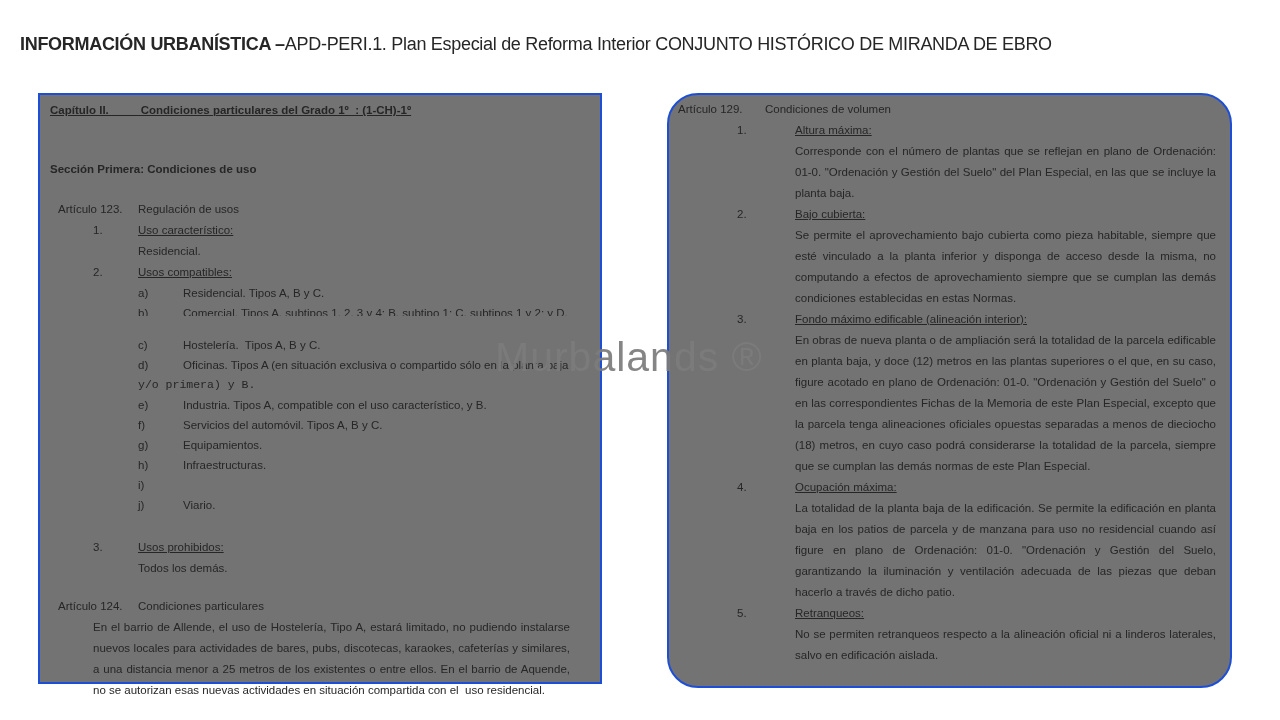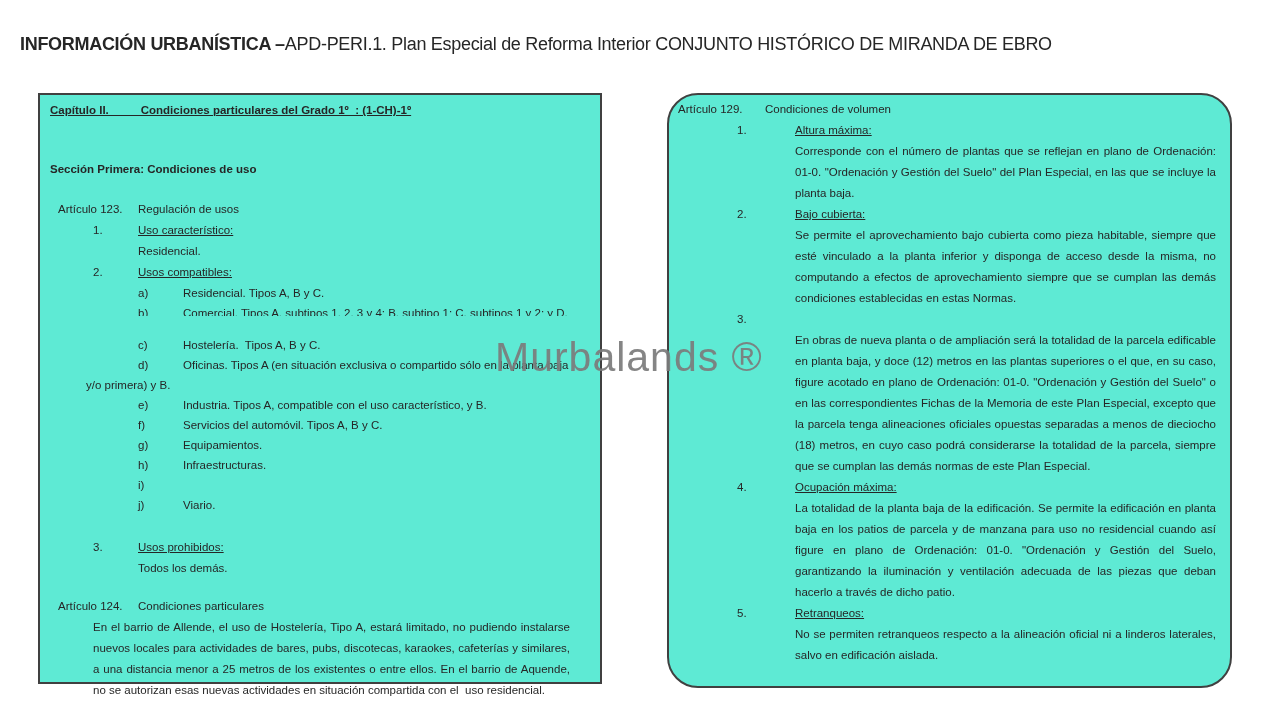--- a/index.html
+++ b/index.html
@@ -13,22 +13,22 @@
   }
   .doc-header {
     position:absolute; left:20px; top:34px;
     font-size:18px; letter-spacing:-0.3px; white-space:nowrap;
   }
   .doc-header .hb { font-weight:700; }
   .doc-header .hr { font-weight:400; }
 
   .page {
     position:absolute;
-    background:#5eead4;
-    border:2px solid #404040;
+    background:#737373;
+    border:2px solid #1d4ed8;
     box-sizing:border-box;
     font-size:11.5px;
     line-height:21px;
   }
   .page-left  { left:38px;  top:93px; width:564px; height:591px; padding:3px 10px 0 10px; }
   .page-right { left:667px; top:93px; width:565px; height:595px; padding:4px 12px 0 9px;border-radius:31px; }
 
   .u { text-decoration:underline; }
   .row { display:flex; align-items:flex-start; }
 
@@ -37,21 +37,21 @@
   .section { font-weight:700; margin-top:38px; }
   .artrow-123 { margin-top:19px; }
   .alabel { flex:none; width:80px; margin-left:8px; }
   .num-row  { }
   .nmark { flex:none; width:45px; margin-left:43px; }
   .ntext { }
   .let-row { line-height:20px; }
   .lmark { flex:none; width:45px; margin-left:88px; }
   .ltext { }
   .clipped { height:13px; overflow:hidden; margin-bottom:19px; }
-  .dcont { margin-left:36px; line-height:20px; }
+  .dcont { margin-left:88px; line-height:20px;font-family:Liberation Mono, monospace; }
   .row-3 { margin-top:22px; }
   .artrow-124 { margin-top:17px; }
   .para-left {
     margin-left:43px; width:477px;
     text-align:justify; line-height:21px;
   }
 
   
   .ralabel { flex:none; width:87px; }
   .rmark { flex:none; width:58px; margin-left:59px; }
@@ -168,20 +168,21 @@
   <div class="rbody">Corresponde con el número de plantas que se reflejan en plano de Ordenación: 01-0. "Ordenación y Gestión del Suelo" del Plan Especial, en las que se incluye la planta baja.</div>
 
   <div class="row">
     <span class="rmark">2.</span>
     <span class="u">Bajo cubierta:</span>
   </div>
   <div class="rbody">Se permite el aprovechamiento bajo cubierta como pieza habitable, siempre que esté vinculado a la planta inferior y disponga de acceso desde la misma, no computando a efectos de aprovechamiento siempre que se cumplan las demás condiciones establecidas en estas Normas.</div>
 
   <div class="row">
     <span class="rmark">3.</span>
+    <span class="u">Fondo máximo edificable (alineación interior):</span>
   </div>
   <div class="rbody">En obras de nueva planta o de ampliación será la totalidad de la parcela edificable en planta baja, y doce (12) metros en las plantas superiores o el que, en su caso, figure acotado en plano de Ordenación: 01-0. "Ordenación y Gestión del Suelo" o en las correspondientes Fichas de la Memoria de este Plan Especial, excepto que la parcela tenga alineaciones oficiales opuestas separadas a menos de dieciocho (18) metros, en cuyo caso podrá considerarse la totalidad de la parcela, siempre que se cumplan las demás normas de este Plan Especial.</div>
 
   <div class="row">
     <span class="rmark">4.</span>
     <span class="u">Ocupación máxima:</span>
   </div>
   <div class="rbody">La totalidad de la planta baja de la edificación. Se permite la edificación en planta baja en los patios de parcela y de manzana para uso no residencial cuando así figure en plano de Ordenación: 01-0. "Ordenación y Gestión del Suelo, garantizando la iluminación y ventilación adecuada de las piezas que deban hacerlo a través de dicho patio.</div>
 
   <div class="row">

